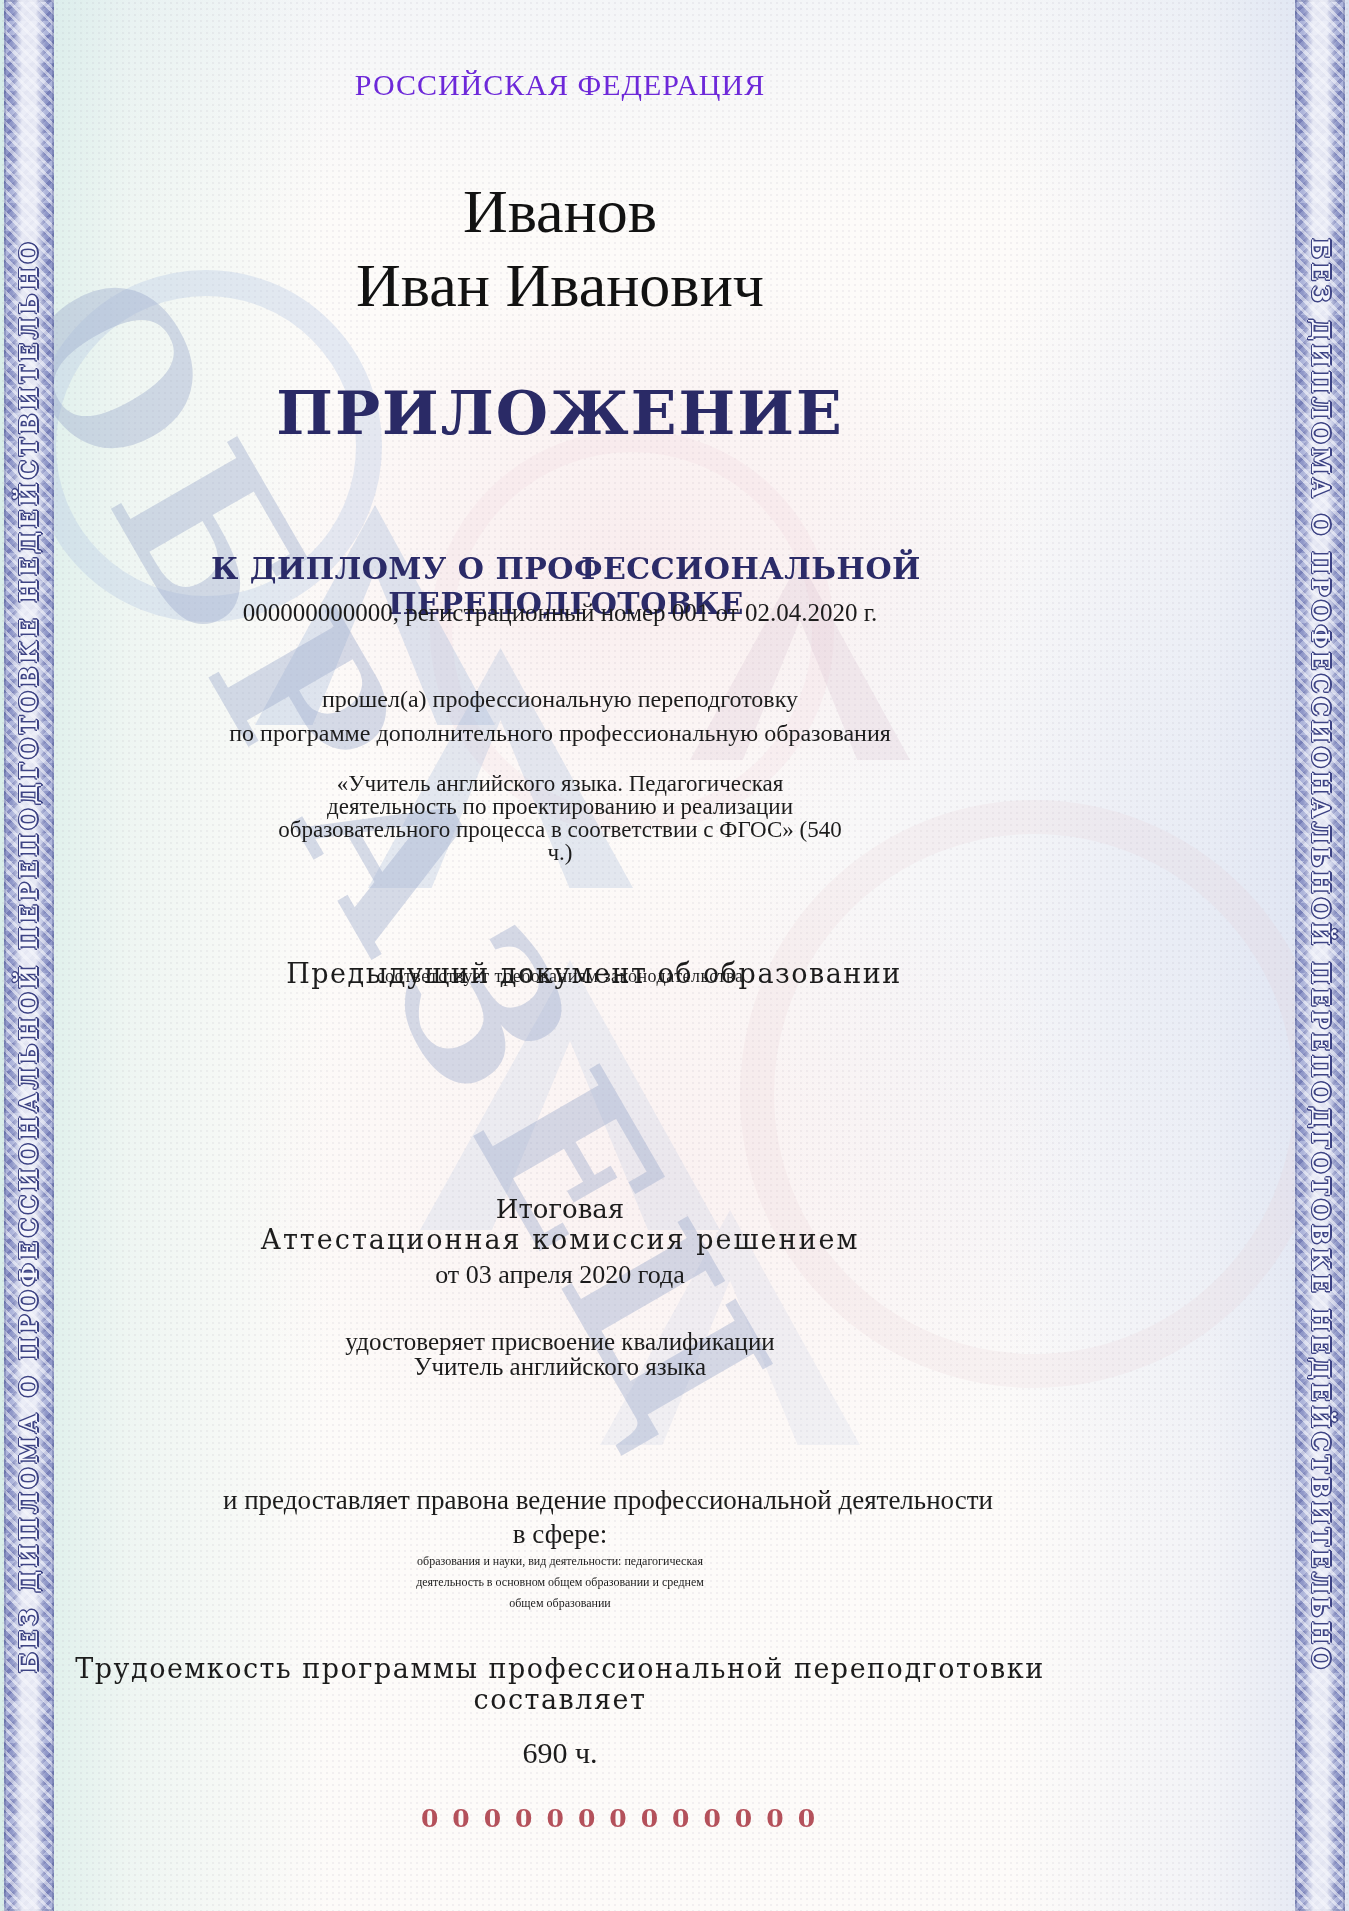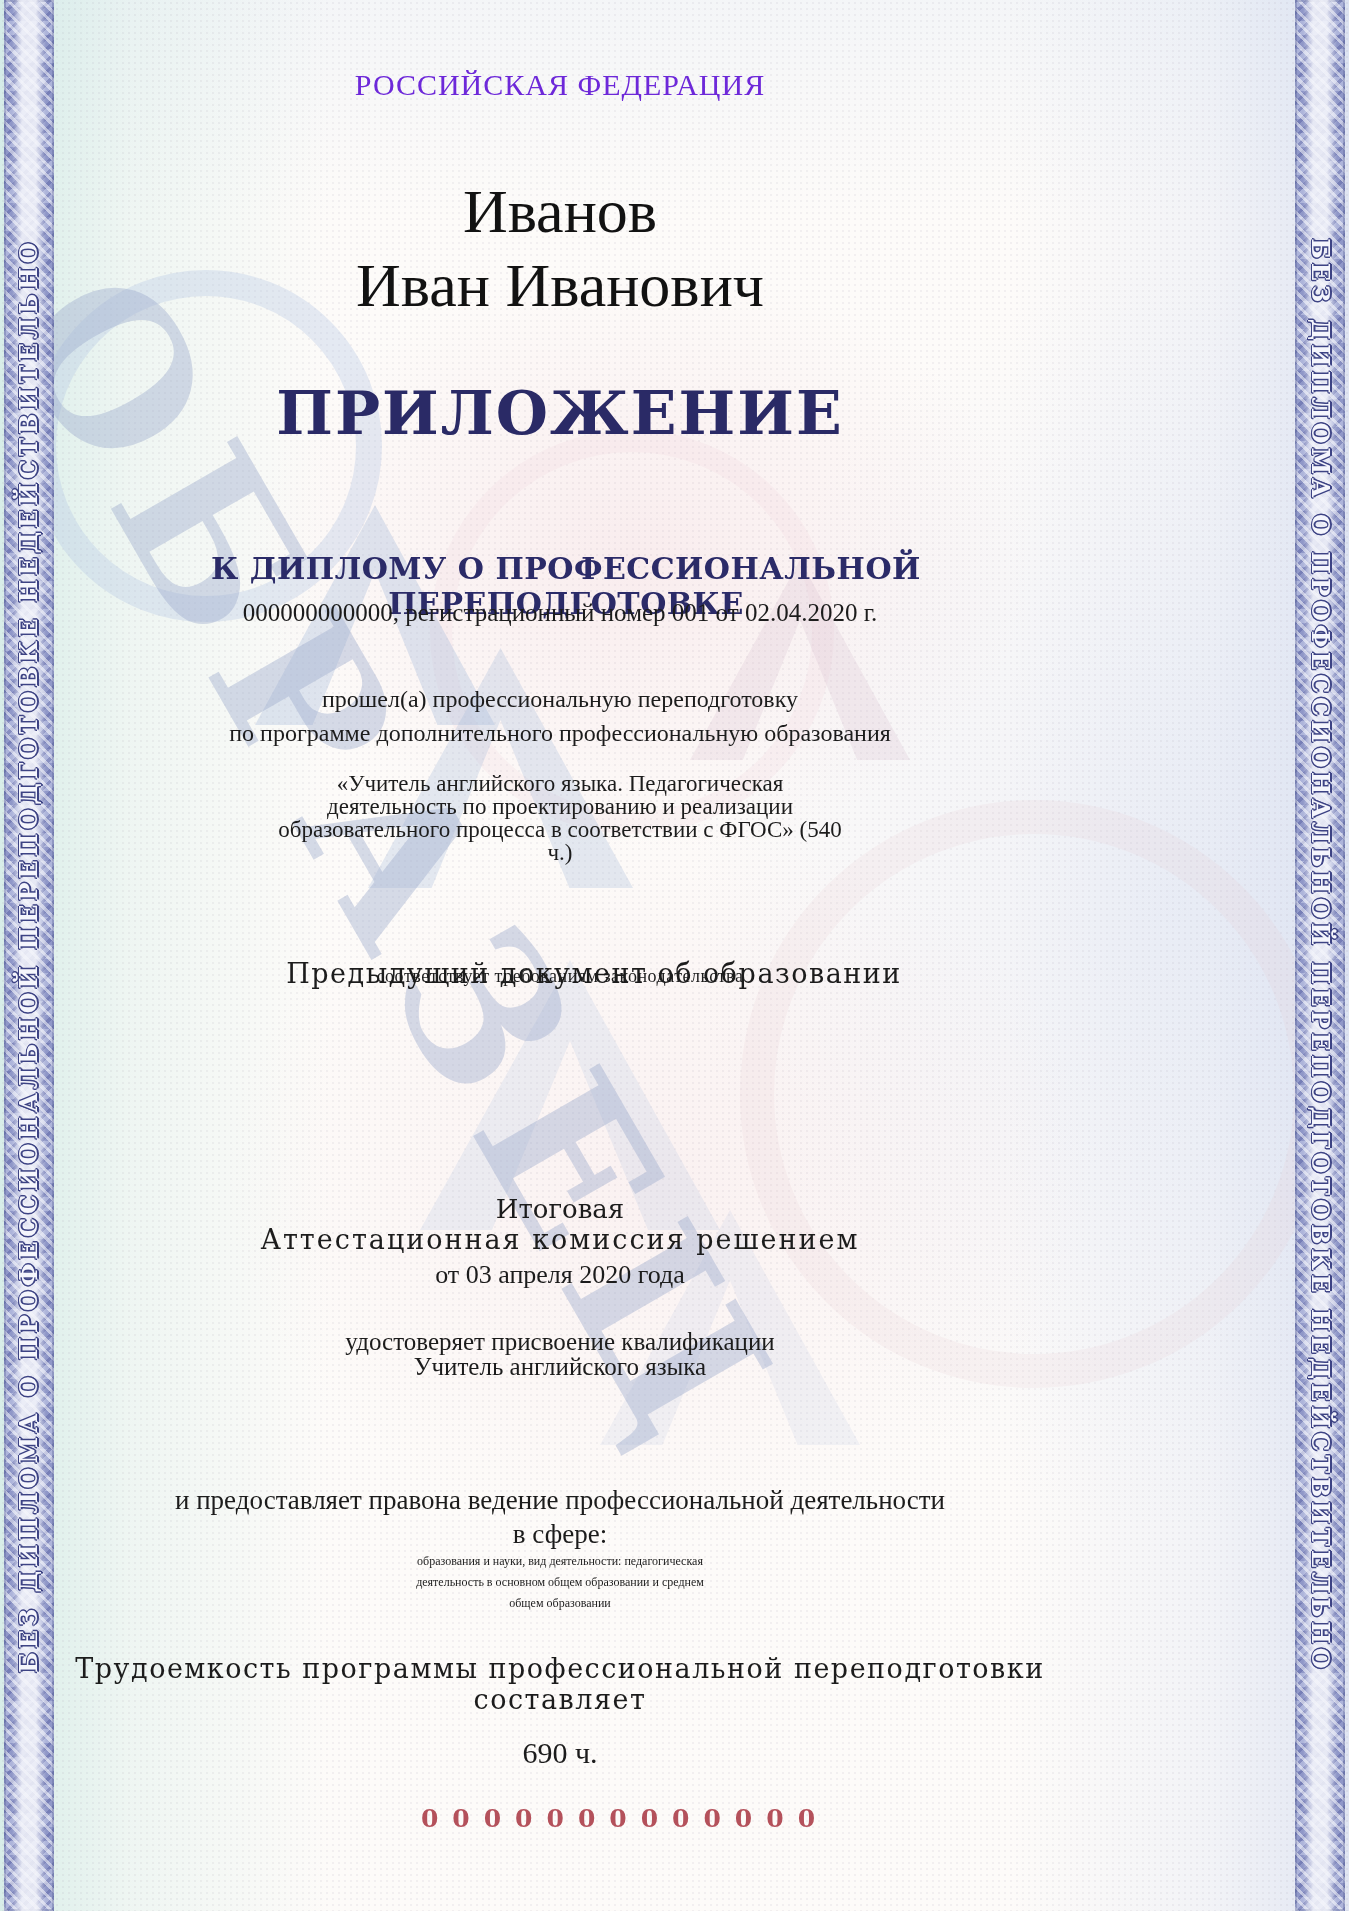--- a/index.html
+++ b/index.html
@@ -84,21 +84,21 @@
   .reg-line     {top:599px; font-size:25px;}
   .training     {top:682px; font-size:24px;line-height:34px;}
   .program      {top:772px; font-size:23px;line-height:23px;}
   .prevdoc1     {top:958px; font-size:27px;letter-spacing:1.5px;font-family:"DejaVu Serif","Liberation Serif",serif;padding-left:34px;}
   .prevdoc2     {top:966px;font-size:18px;letter-spacing:0.5px;}
   .comm1        {top:1194px;font-size:26px;font-family:"DejaVu Serif","Liberation Serif",serif;}
   .comm2        {top:1224px;font-size:27px;letter-spacing:2px;font-family:"DejaVu Serif","Liberation Serif",serif;}
   .comm-date    {top:1260px;font-size:26px;}
   .qual1        {top:1328px;font-size:25px;}
   .qual2        {top:1353px;font-size:25px;}
-  .rights1      {top:1485px;font-size:27px;}
+  .rights1      {top:1485px;font-size:27px;padding-left:48px;}
   .rights2      {top:1519px;font-size:27px;}
   .sphere       {top:1551px;font-size:12px;line-height:21px;}
   .workload     {top:1653px;font-size:27px;letter-spacing:1.5px;font-family:"DejaVu Serif","Liberation Serif",serif;}
   .hours        {top:1736px;font-size:30px;}
   .serial       {top:1804px;left:55px;width:1140px;font-size:25px;letter-spacing:14px;
                  color:#b4515b;font-weight:bold;font-family:"DejaVu Serif","Liberation Serif",serif;}
 </style>
 </head>
 <body>
 

